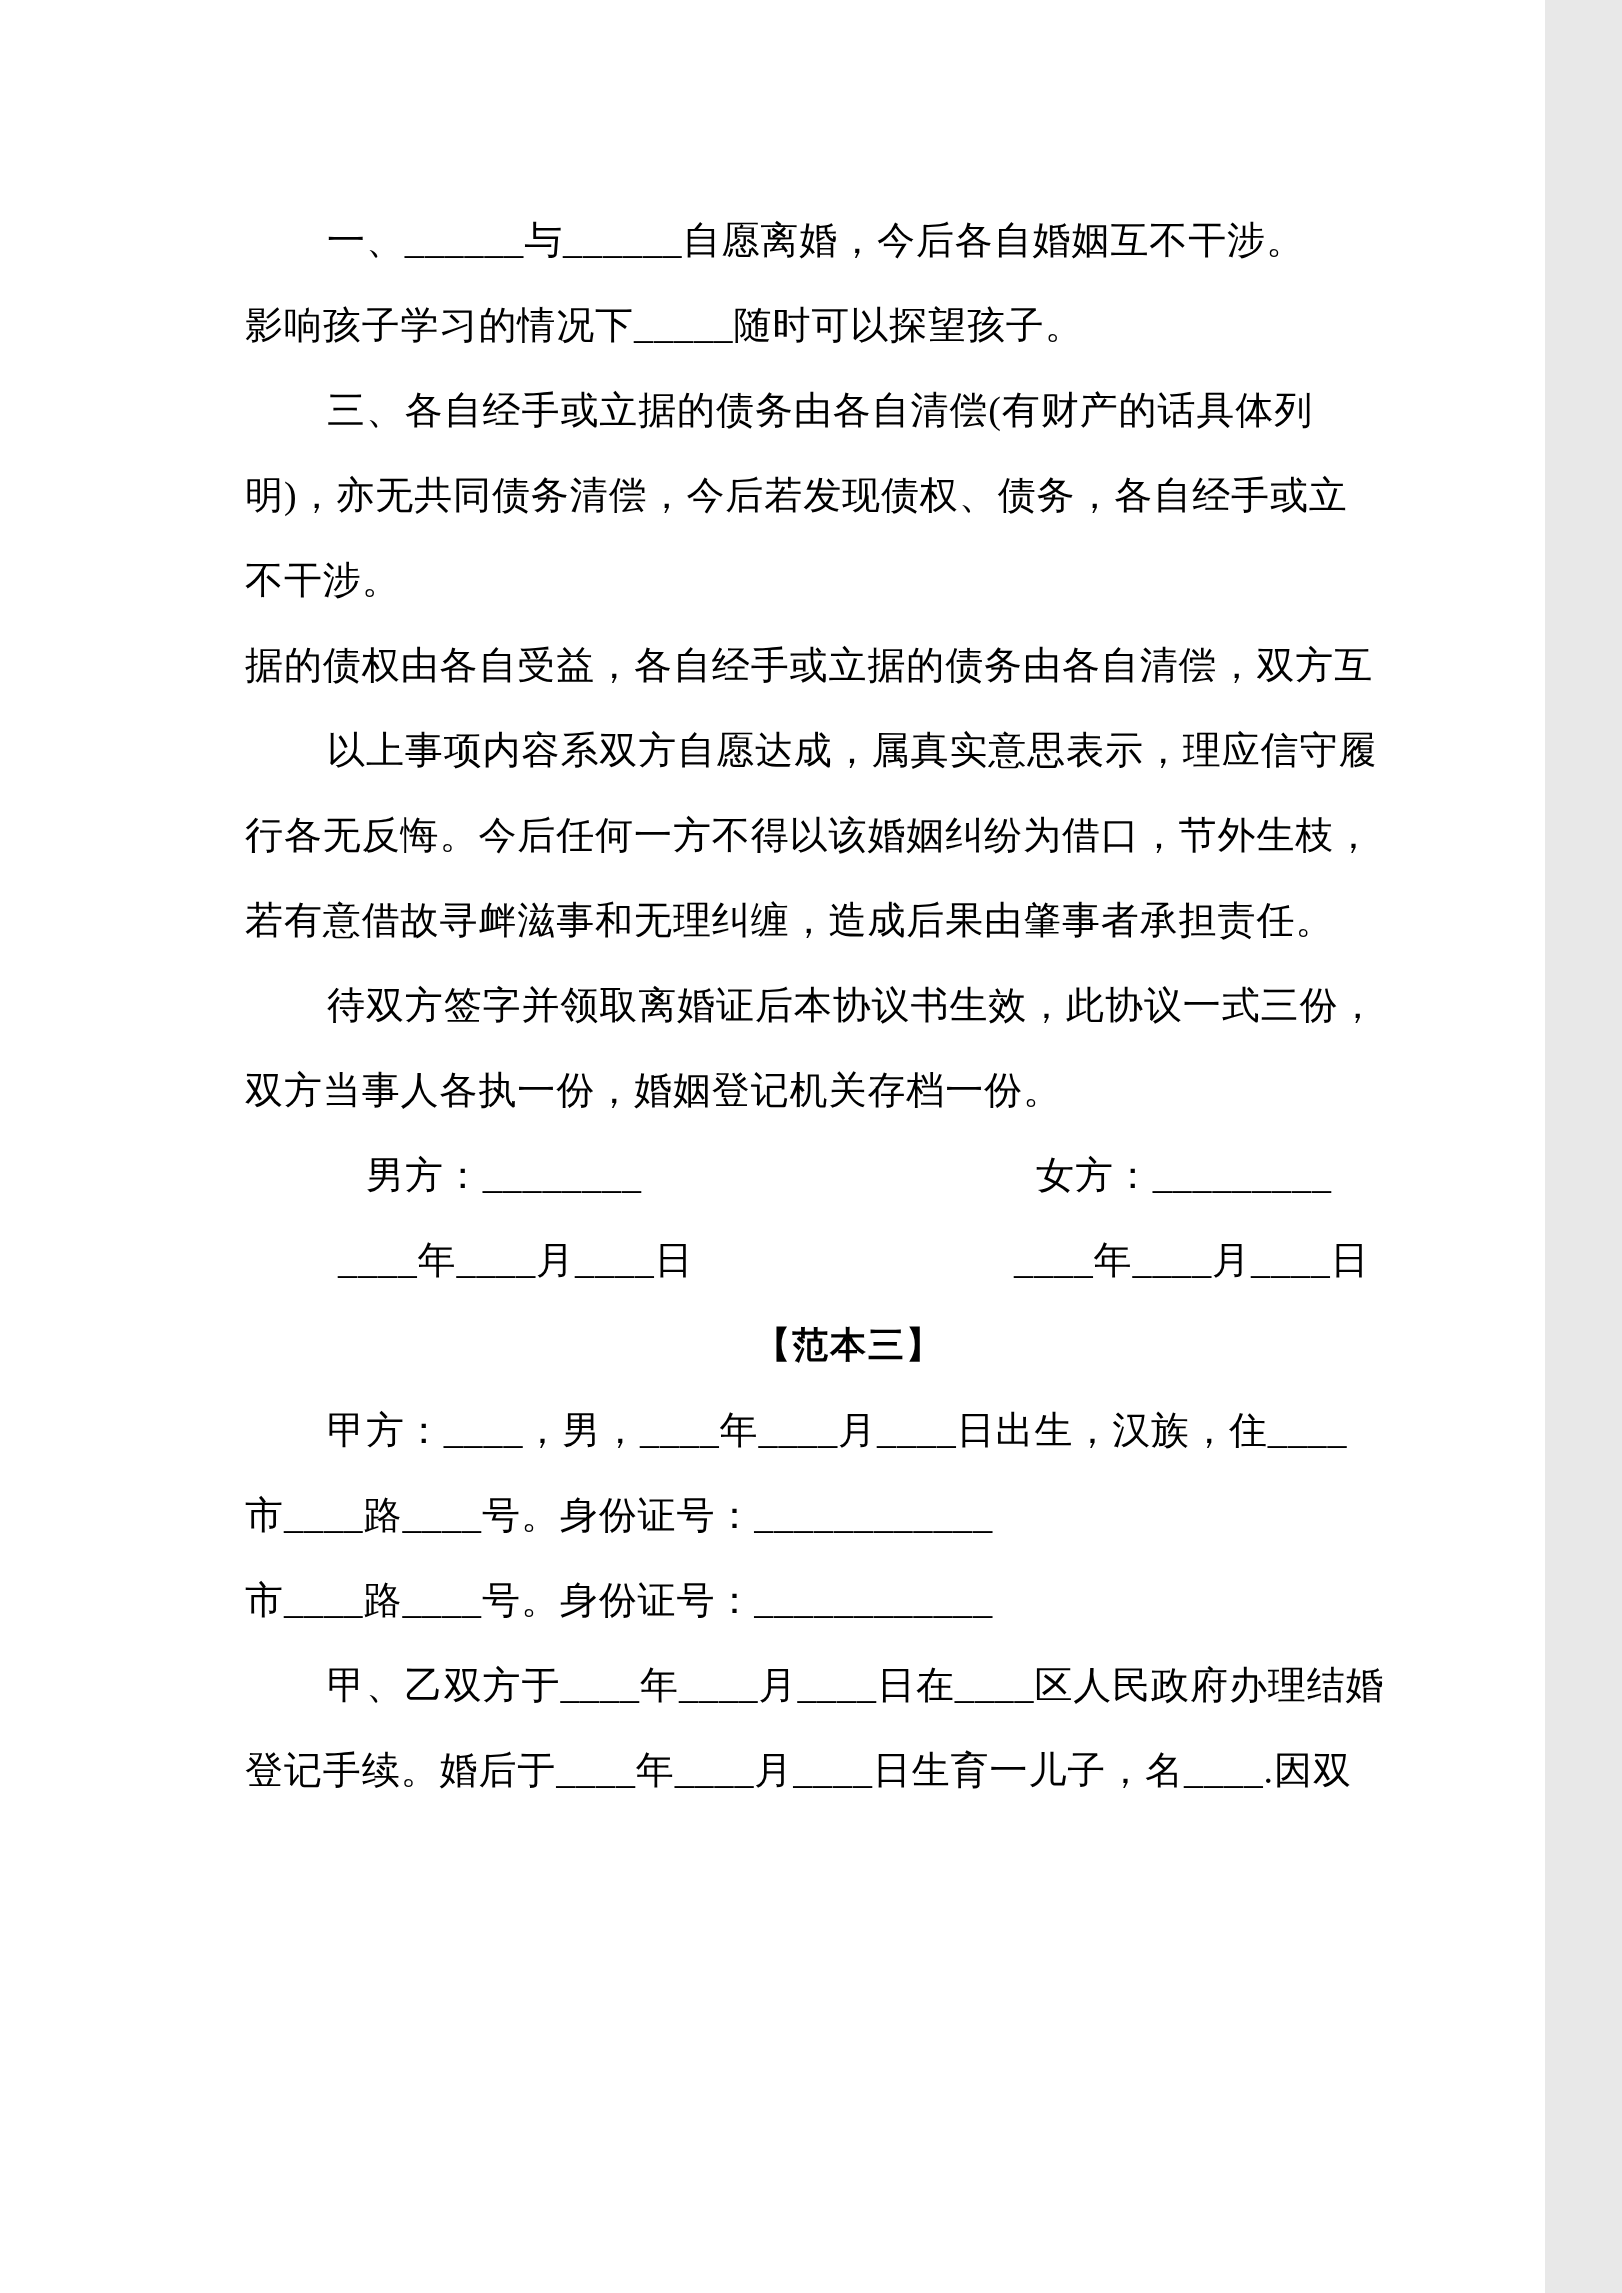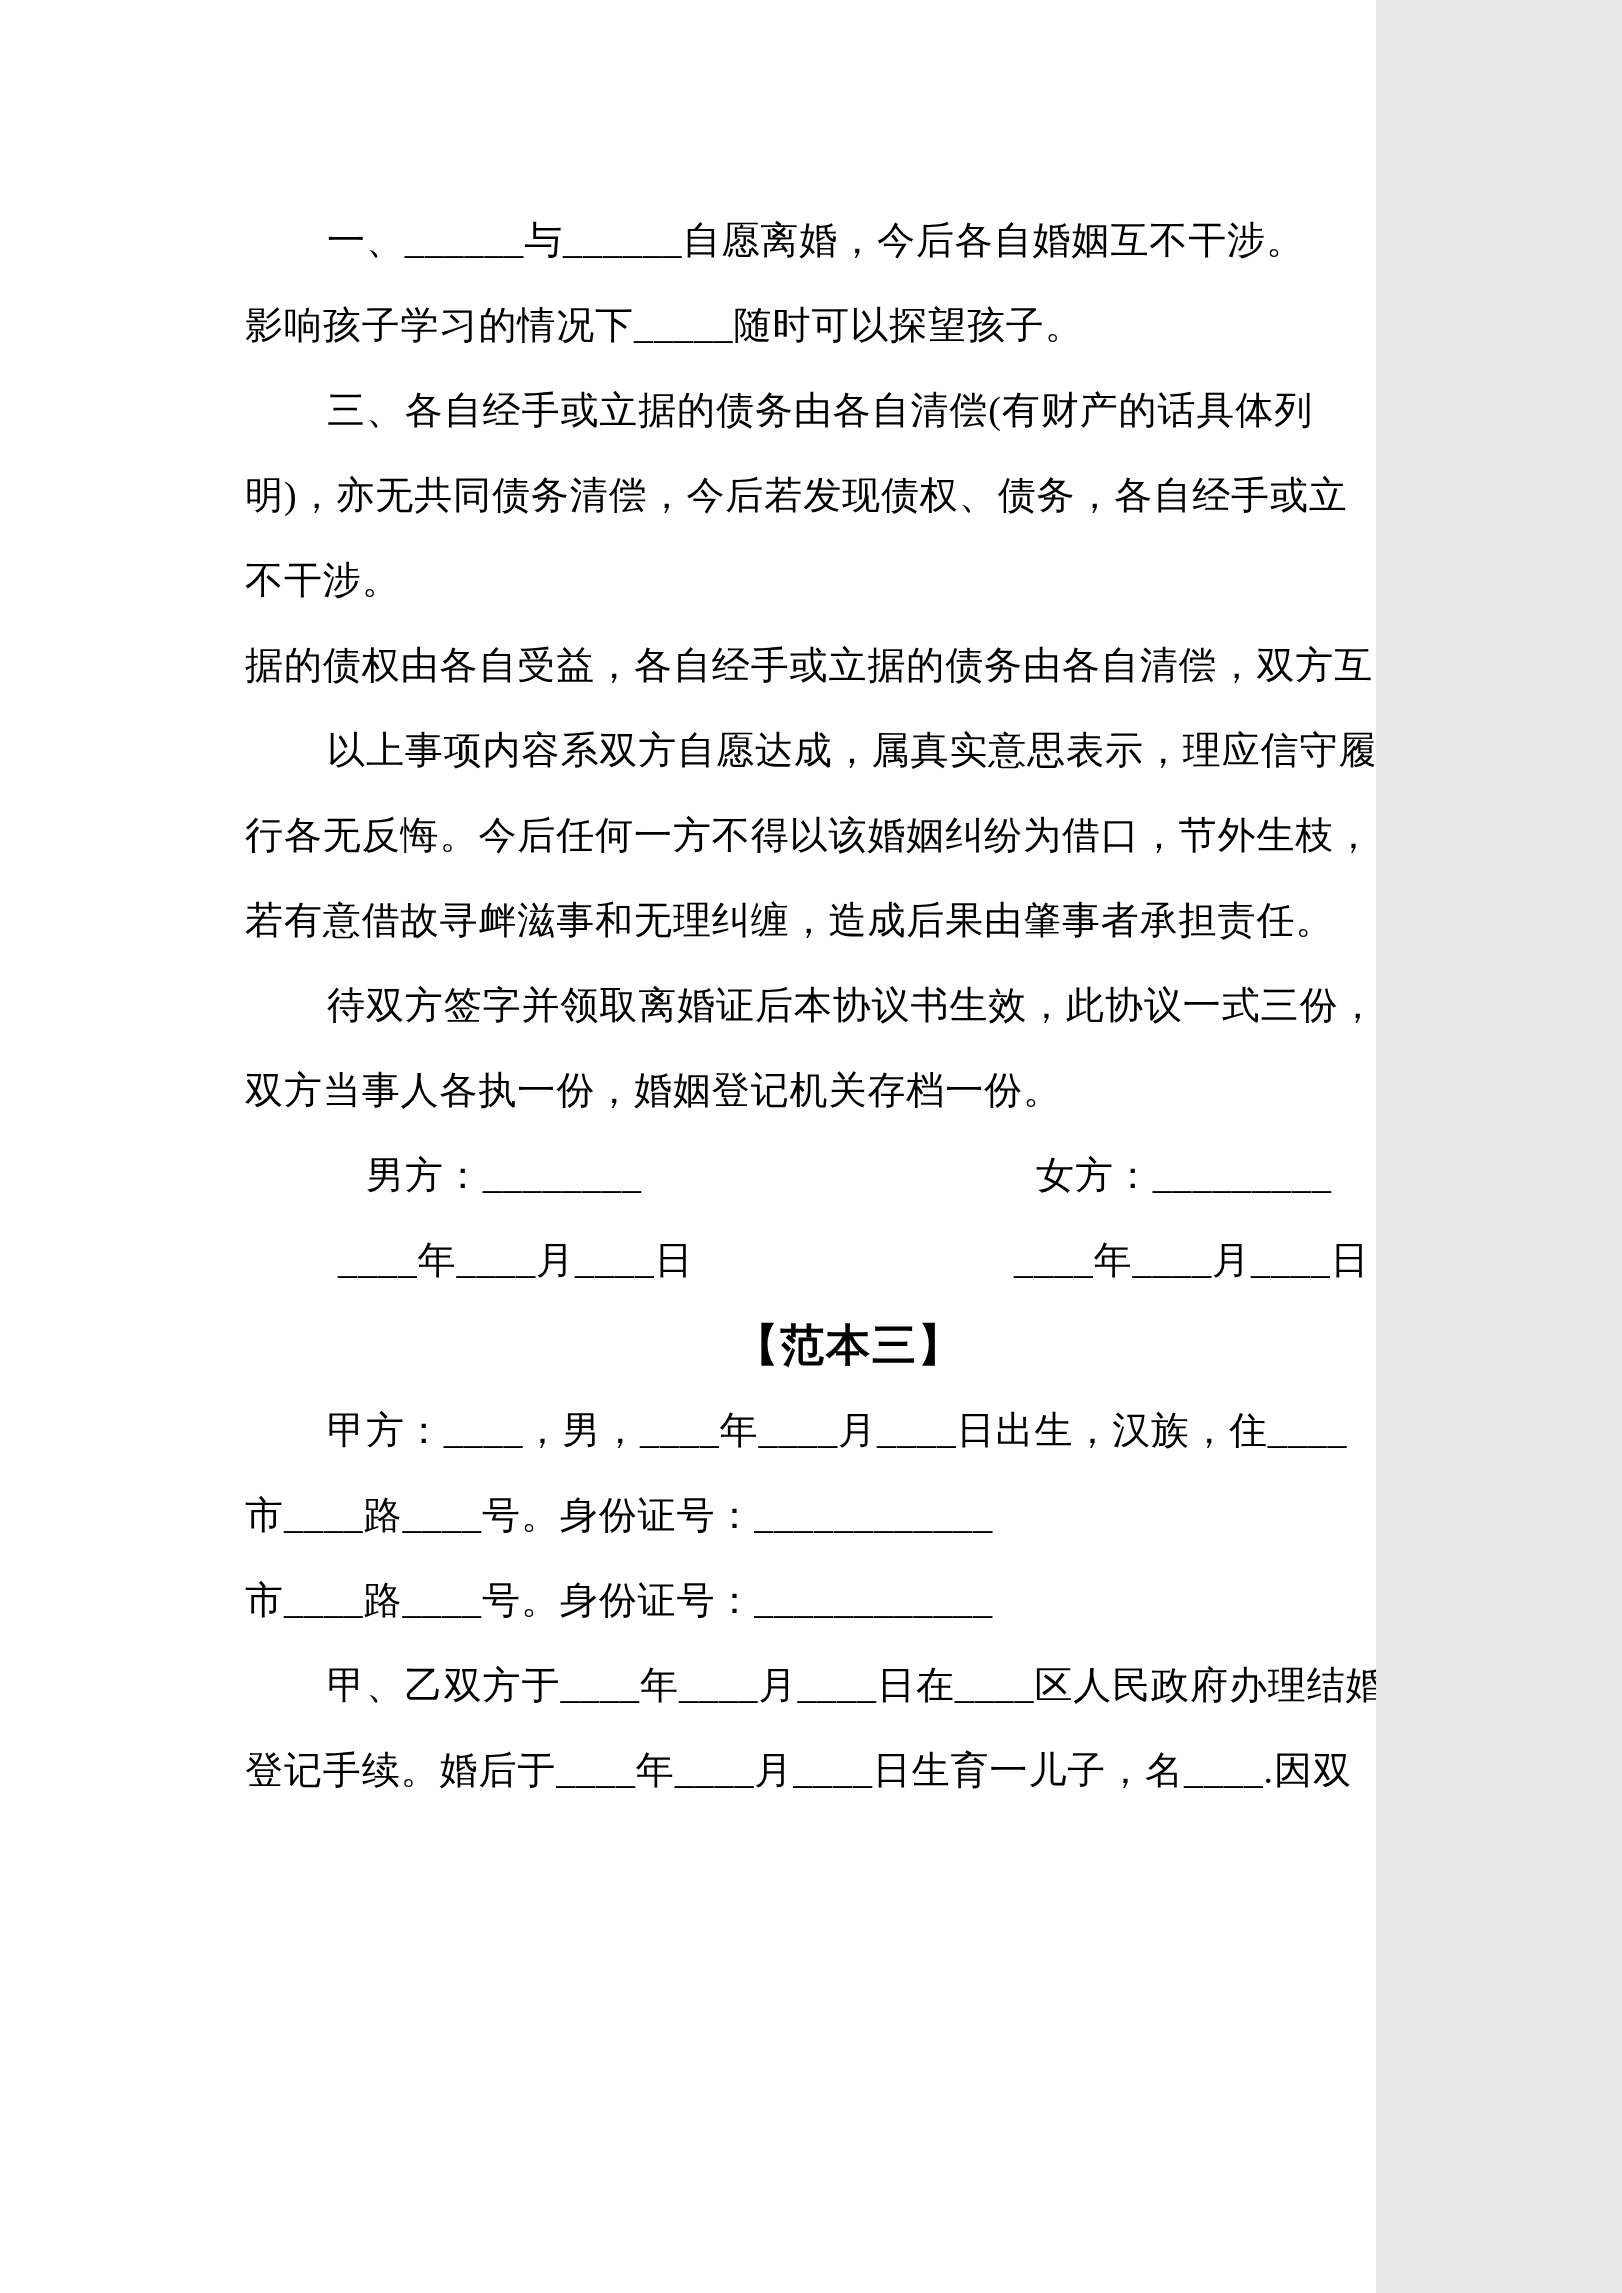--- a/index.html
+++ b/index.html
@@ -2,21 +2,21 @@
 <html style="font-size:14.5px"><head>
 <meta charset="utf-8">
 <style>
   html, body {
     margin: 0;
     padding: 0;
     background: #e8e8e8;
   }
   .page {
     position: relative;
-    width: 1376px;
+    width: 1545px;
     height: 2294px;
     background: #ffffff;
     overflow: hidden;
     font-family: "Liberation Serif", "DejaVu Serif", serif;
     color: #000000;
   }
   .content {
     position: absolute;
     left: 245px;
     top: 198px;
@@ -28,21 +28,21 @@
     position: relative;
     height: 85px;
     line-height: 85px;
     white-space: nowrap;
   }
   .line.indent {
     text-indent: 82px;
   }
   .line.heading {
     font-weight: bold;
-    font-size: 44px;
+    font-size: 36px;
     text-align: center;
     transform: translateX(36px);
     letter-spacing: 1.8px;
   }
   .col {
     position: absolute;
     top: 0;
   }
   .l-sign { left: 121px; }
   .r-sign { left: 791px; }

